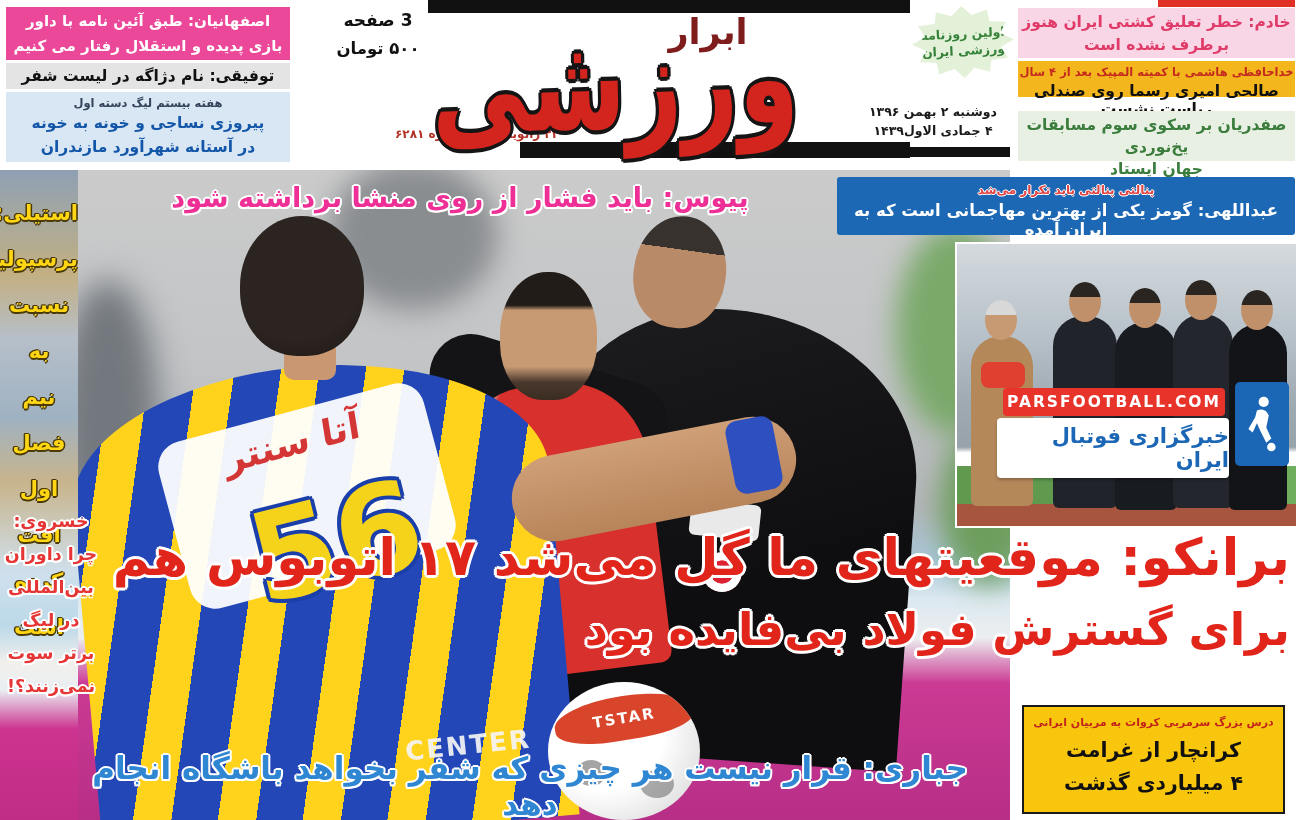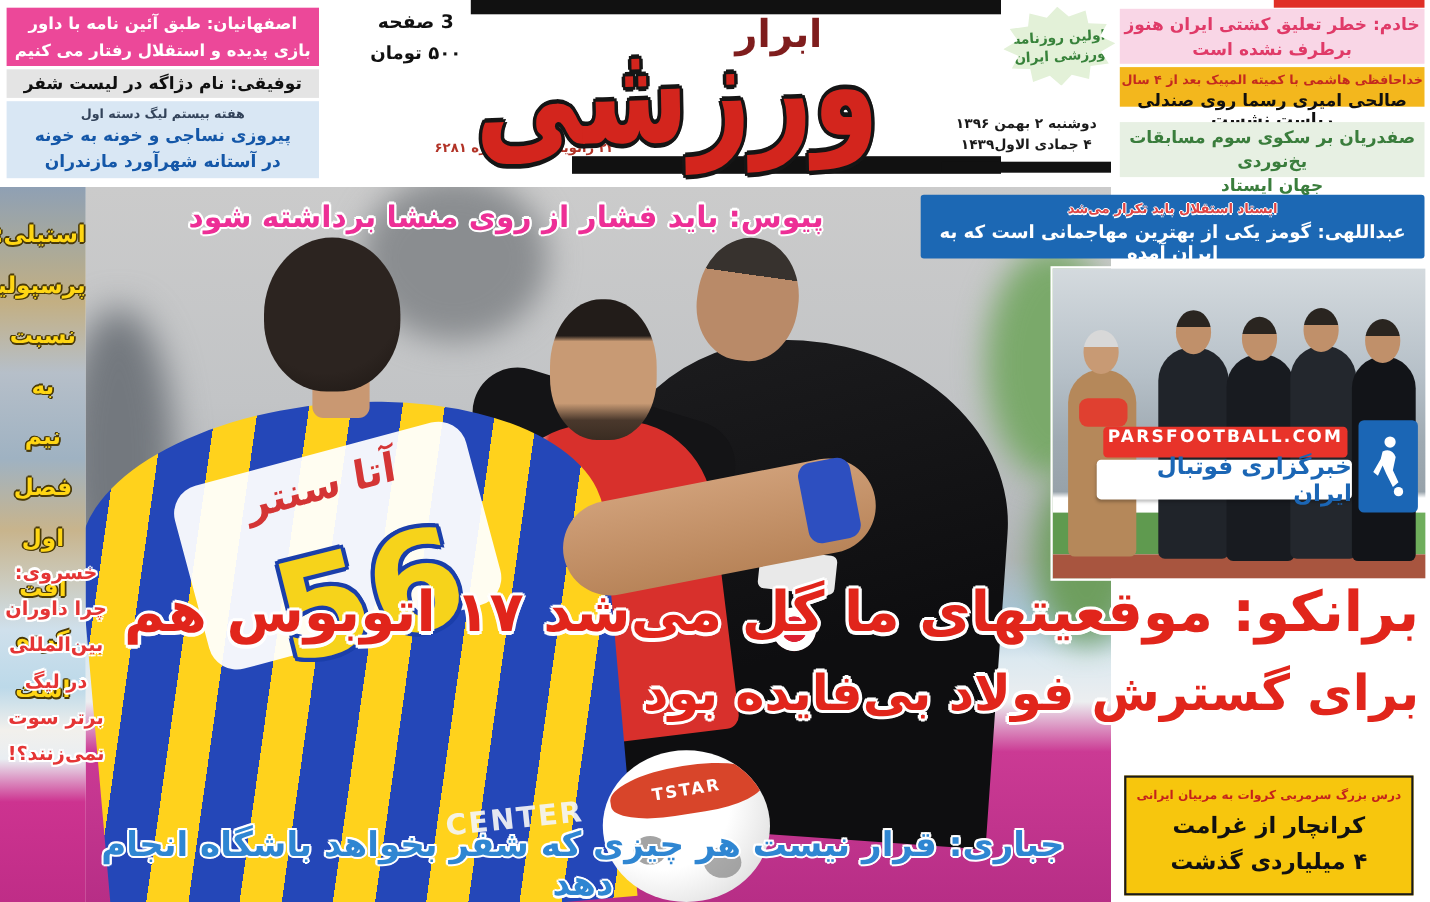--- a/index.html
+++ b/index.html
@@ -135,23 +135,23 @@
   .man-head { position:absolute; width:32px; height:40px; border-radius:50%; background:linear-gradient(180deg,#2a2520 0 38%,#c0906a 38%); }
   .mh-white { background:linear-gradient(180deg,#d8d8d8 0 38%,#c89a74 38%); }
   .coat-tan { left:14px; top:92px; width:62px; height:170px; background:#b5885a; }
   .scarf { position:absolute; left:24px; top:118px; width:44px; height:26px; background:#e04030; border-radius:8px; }
   .coat-d1 { left:96px;  top:72px; width:64px; height:192px; background:#20242a; }
   .coat-d2 { left:158px; top:78px; width:62px; height:188px; background:#181b20; }
   .coat-d3 { left:216px; top:70px; width:60px; height:194px; background:#23272d; }
   .coat-d4 { left:272px; top:80px; width:58px; height:186px; background:#121418; }
 
   .inset .ban-red { position:absolute; left:46px; top:144px; width:222px; height:28px; background:#e8332a; border-radius:4px;
-    display:flex; align-items:flex-start; justify-content:center; z-index:4; }
+    display:flex; align-items:center; justify-content:center; z-index:4; }
   .inset .ban-red span { color:#fff; font-size:15.5px; font-weight:bold; letter-spacing:2px; }
-  .inset .ban-white { position:absolute; left:40px; top:174px; width:232px; height:36px; background:#fff; border-radius:4px;
+  .inset .ban-white { position:absolute; left:40px; top:174px; width:232px; height:60px; background:#fff; border-radius:4px;
     display:flex; align-items:center; z-index:4; box-shadow:0 2px 3px rgba(0,0,0,.25); }
   .inset .ban-white span { color:#1b66b5; font-size:21px; font-weight:bold; }
   .inset .ban-blue { position:absolute; left:278px; top:138px; width:54px; height:84px; background:#1b66b5; border-radius:5px;
     display:flex; align-items:center; justify-content:center; z-index:4; }
 
   
   .box-yellow { left:1022px; top:705px; width:263px; height:109px; background:#f7c60d; border:2px solid #1a1a1a; z-index:9; }
   .box-yellow .kick { color:#c4231c; font-size:11px; font-weight:bold; margin-top:9px; }
   .box-yellow .hl { color:#111; font-size:20.5px; font-weight:bold; line-height:33px; margin-top:5px; }
 </style>
@@ -259,21 +259,21 @@
         <span>TSTAR</span>
       </div>
       <div class="spot1"></div>
       <div class="spot2"></div>
     </div>
   </div>
 
   <div class="abs pivot rtl ctr b ow2">پیوس: باید فشار از روی منشا برداشته شود</div>
 
   <div class="abs box-blue rtl ctr">
-    <div class="kick">ایستاد استقلال باید تکرار می‌شد</div>
+    <div class="kick">پنالتی پنالتی باید تکرار می‌شد</div>
     <div class="hl">عبداللهی: گومز یکی از بهترین مهاجمانی است که به ایران آمده</div>
   </div>
 
   <div class="abs inset">
     <div class="grass"></div>
     <div class="track"></div>
     <div class="man coat-tan"></div>
     <div class="man-head mh-white" style="left:28px; top:56px;"></div>
     <div class="scarf"></div>
     <div class="man coat-d1"></div>

